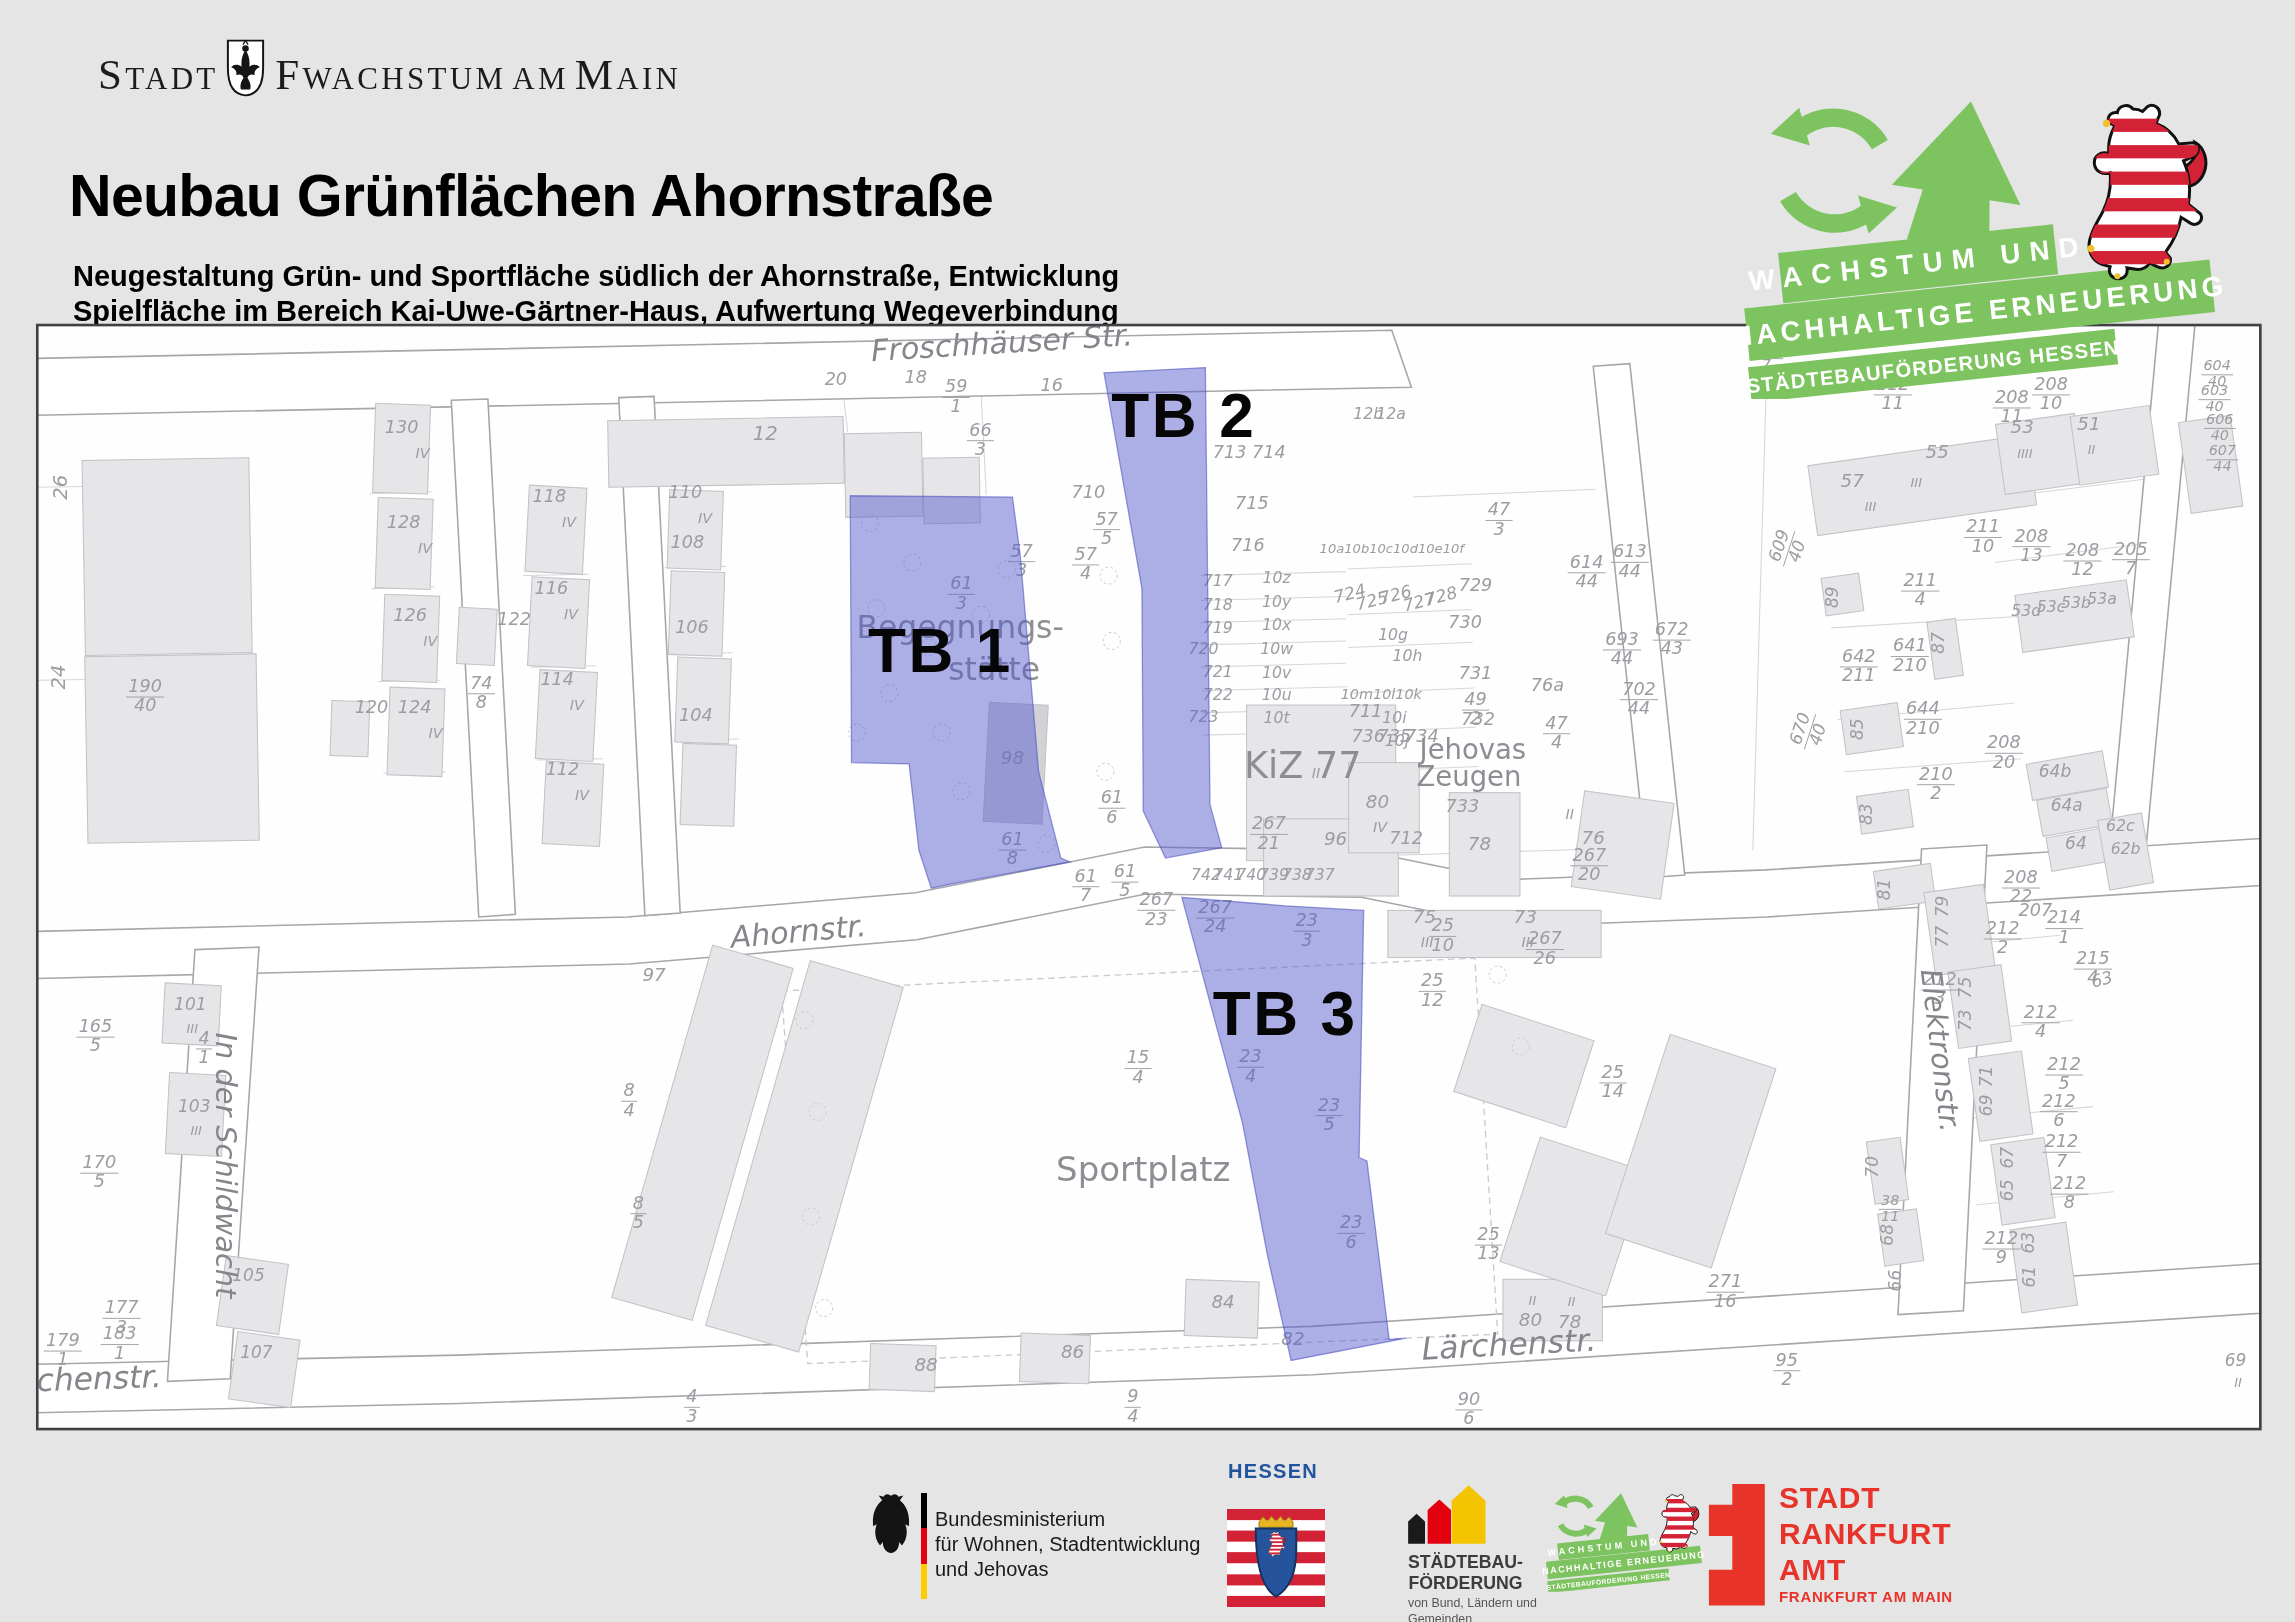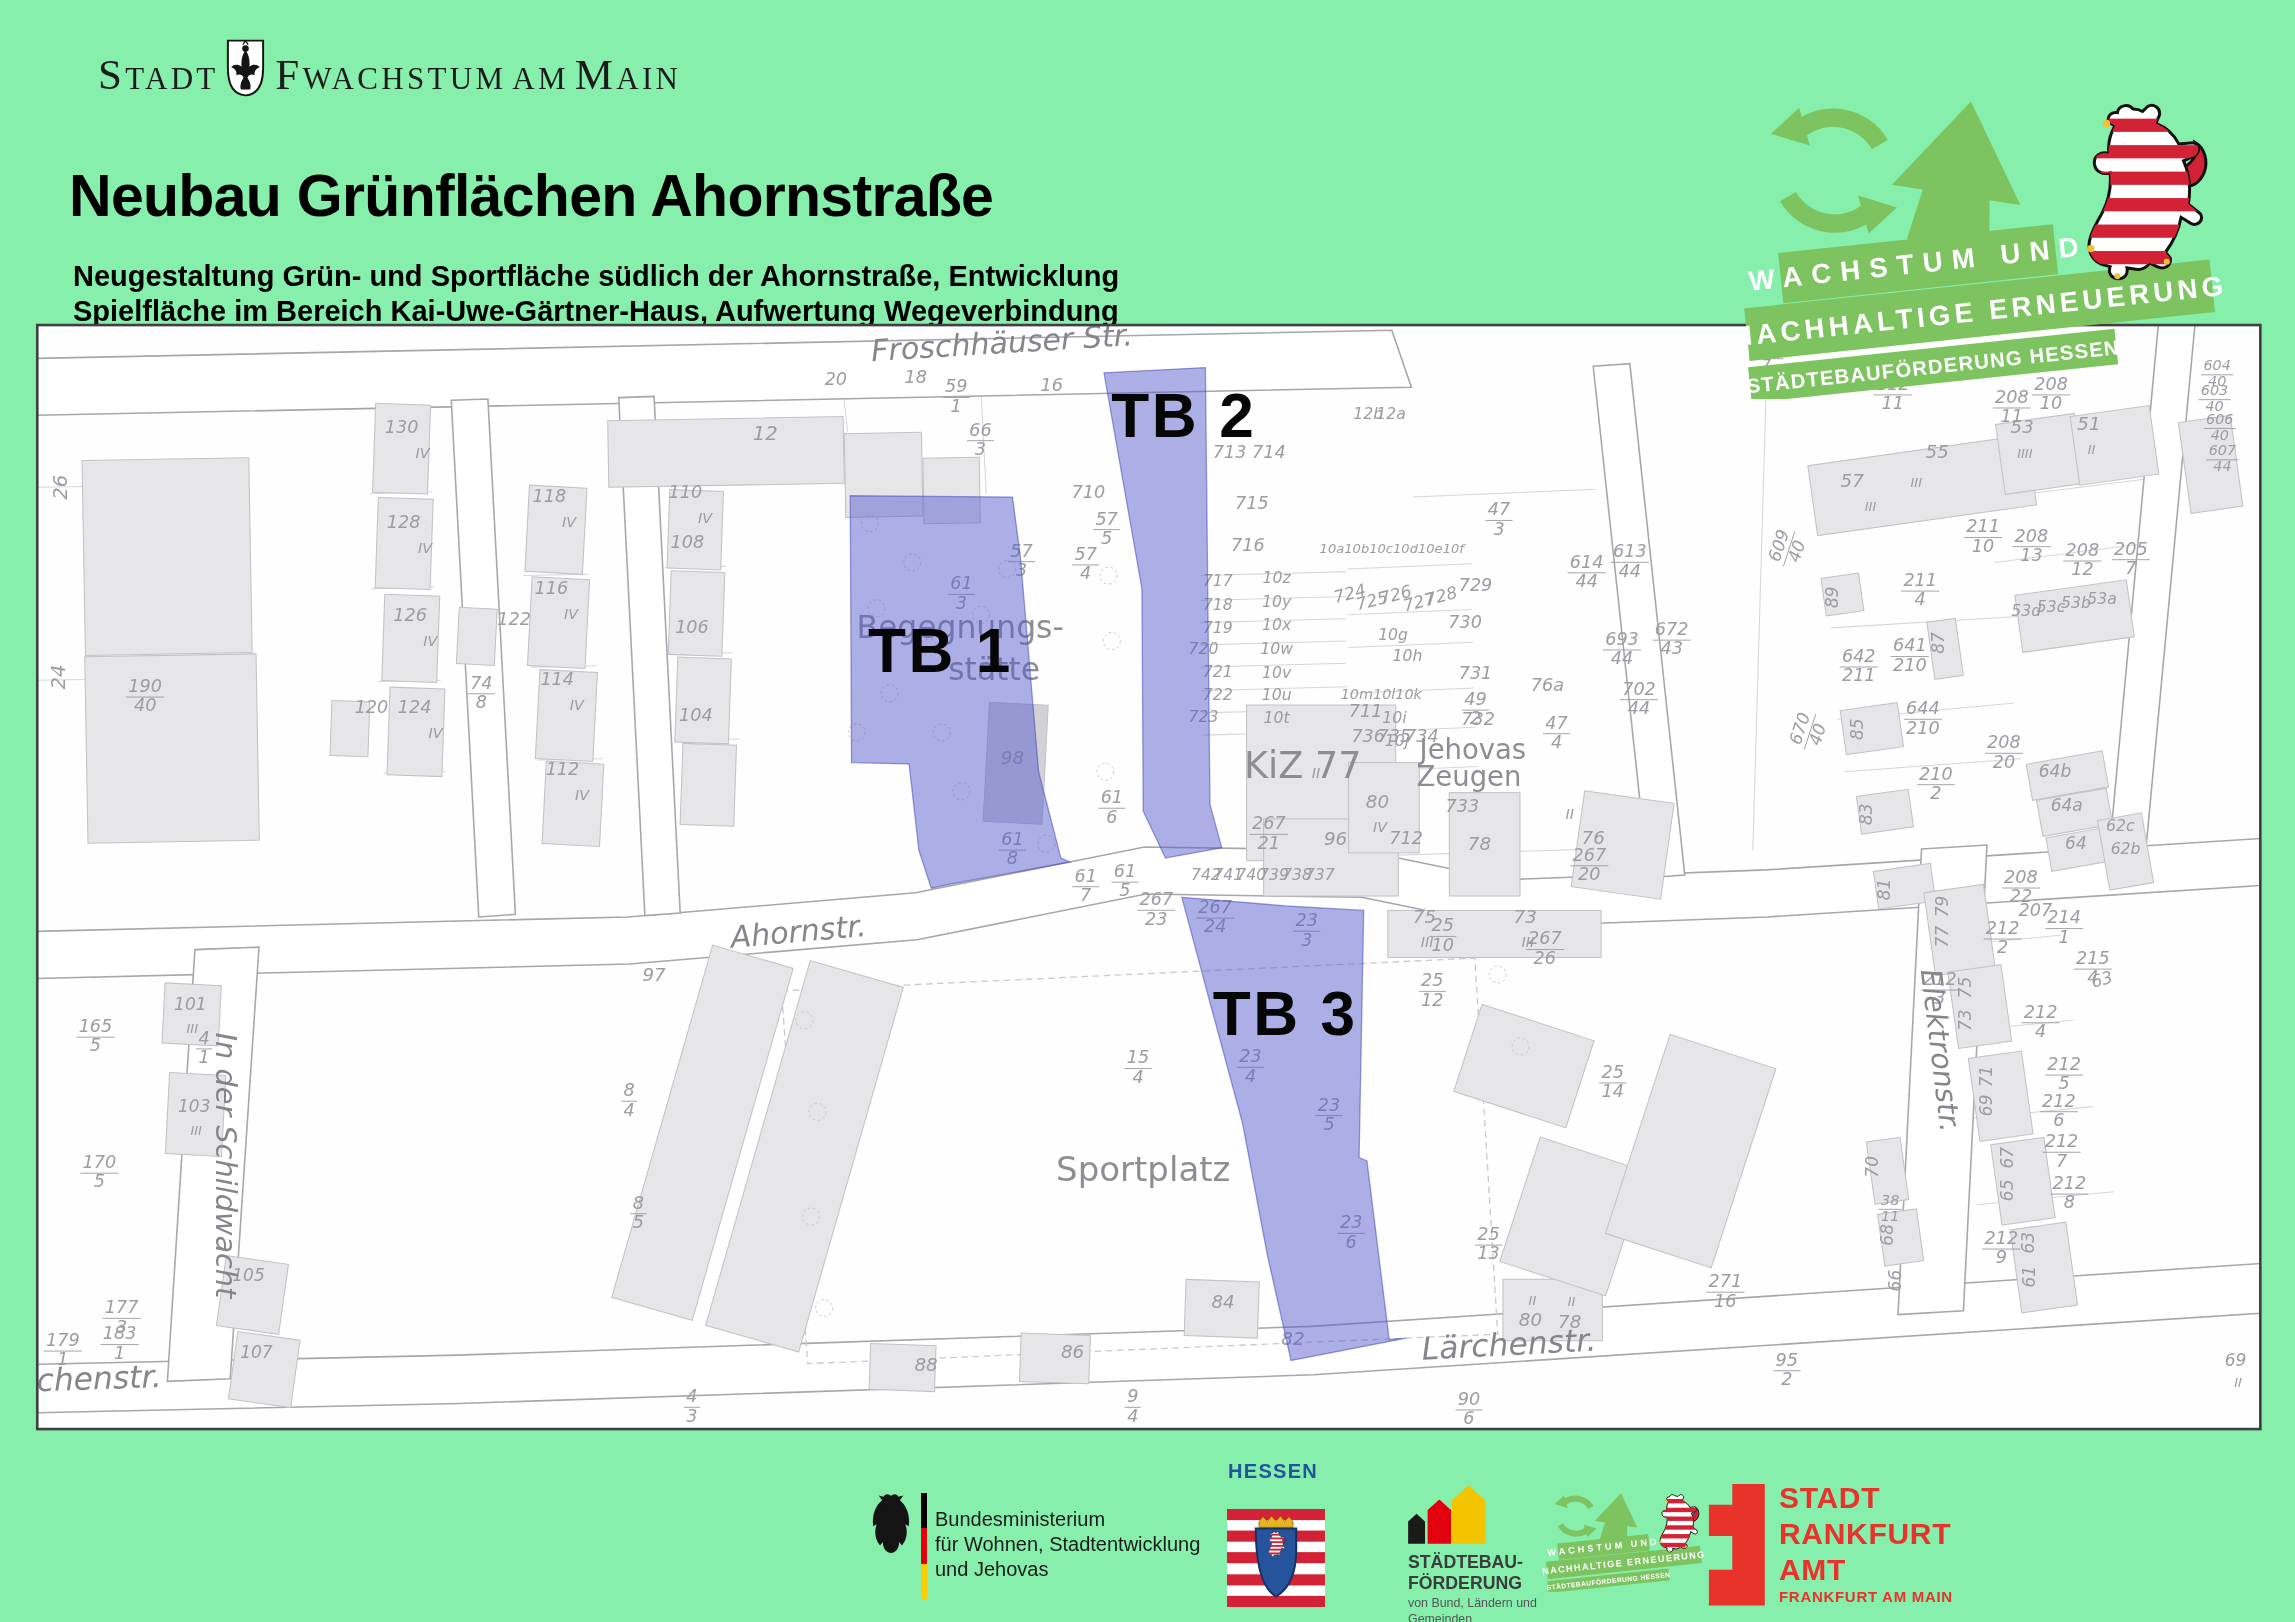--- a/index.html
+++ b/index.html
@@ -1,37 +1,37 @@
 <!DOCTYPE html>
 <html style="font-size:10.5px"><head>
 <meta charset="utf-8">
 <style>
   html,body{margin:0;padding:0;background:#ffffff;}
-  #page{position:relative;width:2295px;height:1622px;background:#86efac;overflow:hidden;
+  #page{position:relative;width:2295px;height:1622px;background:#e5e5e5;overflow:hidden;
         font-family:"Liberation Sans",sans-serif;}
   .abs{position:absolute;}
   
   #citylogo{left:98px;top:38px;display:flex;align-items:flex-end;color:#1c1c1c;
             font-family:"Liberation Serif",serif;letter-spacing:3.3px;white-space:nowrap;}
   #citylogo .big{font-size:43px;line-height:43px;}
   #citylogo .sml{font-size:31px;line-height:37px;}
   #citylogo svg{margin:0 9.2px -1.3px 6.5px;}
   
   #title-small{left:72px;top:123px;font-size:37px;font-weight:bold;color:#000;}
   #title-large{left:69px;top:162px;font-size:59px;font-weight:bold;color:#000;letter-spacing:-0.7px;}
   #subtitle{left:73px;top:259px;font-size:29px;font-weight:bold;color:#000;line-height:35px;}
   
   .ftext{color:#1a1a1a;font-size:20px;line-height:25px;}
   #bund-bar{left:921px;top:1493px;width:5.9px;height:106px;
             background:linear-gradient(#000 0 33.4%,#e3000f 33.4% 66.7%,#fc0 66.7% 100%);}
   #bund-text{left:935px;top:1493px;margin-top:14px;}
   #hessen-title{left:1228px;top:1460px;font-size:20px;color:#20549f;letter-spacing:1.3px;font-weight:bold;}
   .sbf-b{font-size:17.7px;font-weight:bold;color:#3c3c3c;line-height:21px;}
   .sbf-s{font-size:12.4px;color:#555;line-height:15.7px;}
-  #sbf-text1{left:1408px;top:1552px;}
+  #sbf-text1{left:1408px;top:1552px;text-align:center;}
   #sbf-text2{left:1408px;top:1596px;}
   #stpl-text{left:1779px;top:1480px;color:#e8332b;font-weight:bold;font-size:30px;line-height:36px;letter-spacing:0.7px;}
   #stpl-sub{left:1779px;top:1588px;color:#e8332b;font-weight:bold;font-size:15px;letter-spacing:0.7px;}
 </style>
 </head>
 <body>
 
 <svg width="0" height="0" style="position:absolute">
   <defs>
     <clipPath id="lionclip">

